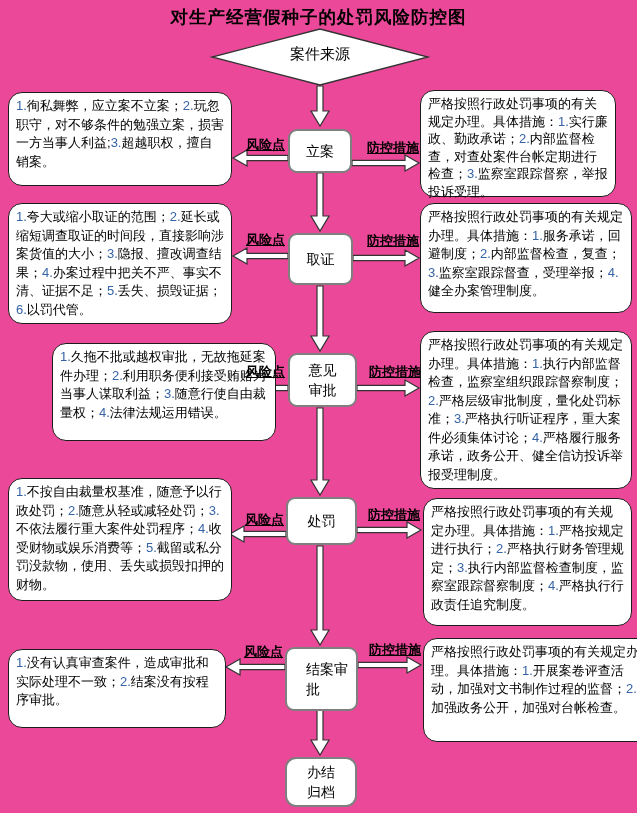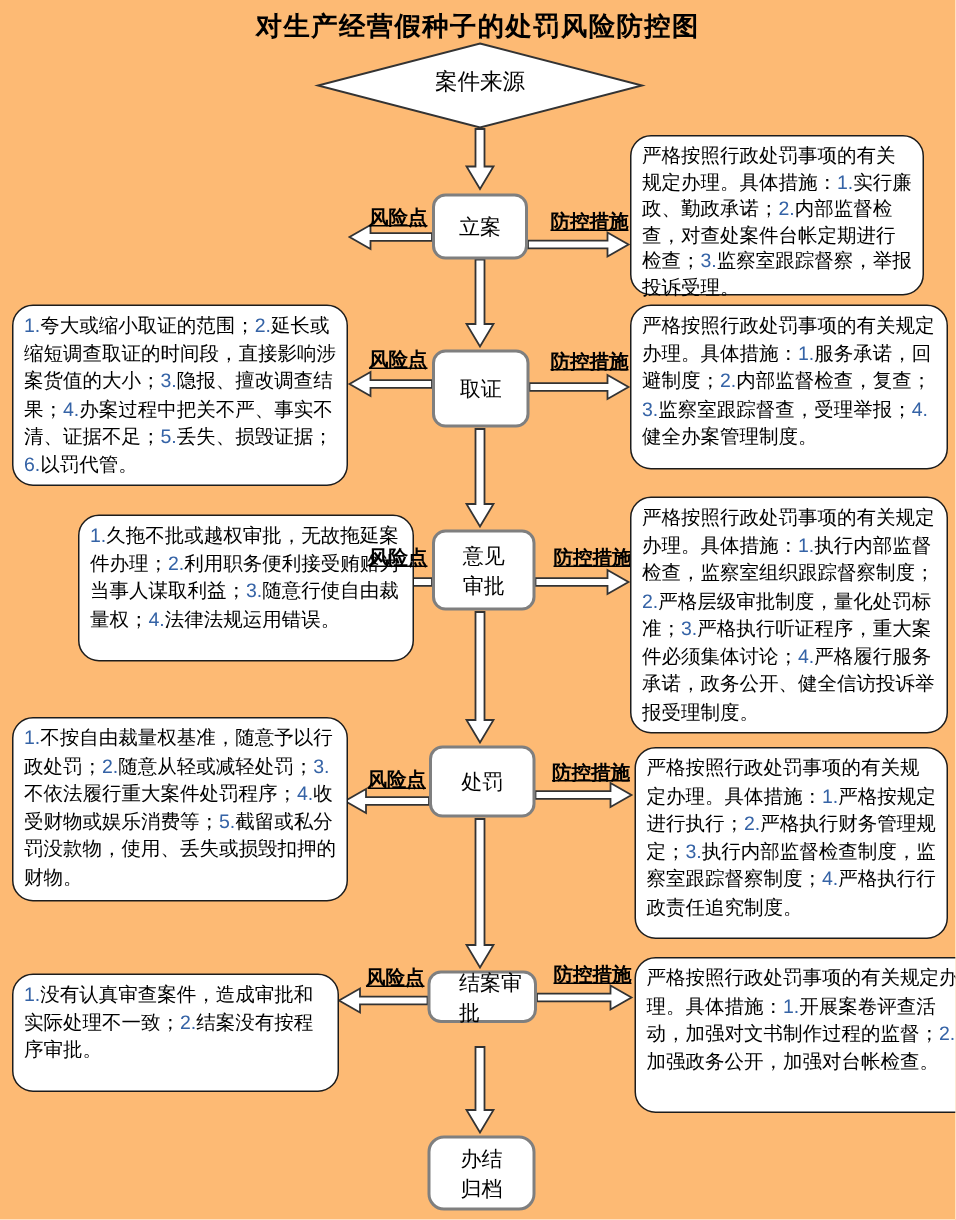--- a/index.html
+++ b/index.html
@@ -1,17 +1,17 @@
 <!DOCTYPE html>
 <html style="--numblue: #3563a6;"><head>
 <meta charset="utf-8">
 <style>
   html,body{margin:0;padding:0;background:#fff;}
   #canvas{
-    position:relative;width:637px;height:813px;background:#fdba74;
+    position:relative;width:637px;height:813px;background:#ec4899;
     font-family:"Liberation Sans","DejaVu Sans",sans-serif;color:#000;
     overflow:hidden;
   }
   .title{
     position:absolute;top:5px;left:0;width:637px;text-align:center;
     font-size:17.5px;font-weight:bold;letter-spacing:1px;
   }
   .diamond-label{
     position:absolute;top:45px;left:250px;width:140px;text-align:center;
     font-size:15px;
@@ -58,20 +58,21 @@
         <polygon points="357,385.4 405,385.4 405,380 419,388 405,396 405,390.6 357,390.6"></polygon>
         <polygon points="357,527.4 407,527.4 407,522 421,530 407,538 407,532.6 357,532.6"></polygon>
         <polygon points="358,662.4 407,662.4 407,657 421,665 407,673 407,667.6 358,667.6"></polygon>
       </g>
   </svg>
 
   <div class="title">对生产经营假种子的处罚风险防控图</div>
 
   <div class="diamond-label">案件来源</div>
 
+  <div class="callout" style="left:8px;top:92px;width:224px;height:94px;"><span class="num">1.</span>徇私舞弊，应立案不立案；<span class="num">2.</span>玩忽职守，对不够条件的勉强立案，损害一方当事人利益;<span class="num">3.</span>超越职权，擅自销案。</div>
   <div class="lbl" style="left:231px;top:136px;width:54px;">风险点</div>
   <div class="step" style="left:288px;top:129px;width:64px;height:44px;">立案</div>
   <div class="lbl" style="left:353px;top:139px;width:66px;">防控措施</div>
   <div class="callout" style="left:420px;top:90px;width:196px;height:107px;line-height:17.5px;">严格按照行政处罚事项的有关规定办理。具体措施：<span class="num">1.</span>实行廉政、勤政承诺；<span class="num">2.</span>内部监督检查，对查处案件台帐定期进行检查；<span class="num">3.</span>监察室跟踪督察，举报投诉受理。</div>
 
   <div class="callout" style="left:8px;top:203px;width:224px;height:121px;"><span class="num">1.</span>夸大或缩小取证的范围；<span class="num">2.</span>延长或缩短调查取证的时间段，直接影响涉案货值的大小；<span class="num">3.</span>隐报、擅改调查结果；<span class="num">4.</span>办案过程中把关不严、事实不清、证据不足；<span class="num">5.</span>丢失、损毁证据；<span class="num">6.</span>以罚代管。</div>
   <div class="lbl" style="left:231px;top:231px;width:54px;">风险点</div>
   <div class="step" style="left:288px;top:233px;width:65px;height:52px;">取证</div>
   <div class="lbl" style="left:353px;top:232px;width:66px;">防控措施</div>
   <div class="callout" style="left:420px;top:203px;width:212px;height:110px;">严格按照行政处罚事项的有关规定办理。具体措施：<span class="num">1.</span>服务承诺，回避制度；<span class="num">2.</span>内部监督检查，复查；<span class="num">3.</span>监察室跟踪督查，受理举报；<span class="num">4.</span>健全办案管理制度。</div>
@@ -84,20 +85,20 @@
   <div class="callout" style="left:420px;top:331px;width:212px;height:158px;">严格按照行政处罚事项的有关规定办理。具体措施：<span class="num">1.</span>执行内部监督检查，监察室组织跟踪督察制度；<span class="num">2.</span>严格层级审批制度，量化处罚标准；<span class="num">3.</span>严格执行听证程序，重大案件必须集体讨论；<span class="num">4.</span>严格履行服务承诺，政务公开、健全信访投诉举报受理制度。</div>
 
   <div class="callout" style="left:8px;top:478px;width:224px;height:123px;"><span class="num">1.</span>不按自由裁量权基准，随意予以行政处罚；<span class="num">2.</span>随意从轻或减轻处罚；<span class="num">3.</span>不依法履行重大案件处罚程序；<span class="num">4.</span>收受财物或娱乐消费等；<span class="num">5.</span>截留或私分罚没款物，使用、丢失或损毁扣押的财物。</div>
   <div class="lbl" style="left:230px;top:511px;width:54px;">风险点</div>
   <div class="step" style="left:286px;top:497px;width:71px;height:48px;">处罚</div>
   <div class="lbl" style="left:354px;top:506px;width:66px;">防控措施</div>
   <div class="callout" style="left:423px;top:498px;width:209px;height:128px;">严格按照行政处罚事项的有关规定办理。具体措施：<span class="num">1.</span>严格按规定进行执行；<span class="num">2.</span>严格执行财务管理规定；<span class="num">3.</span>执行内部监督检查制度，监察室跟踪督察制度；<span class="num">4.</span>严格执行行政责任追究制度。</div>
 
   <div class="callout" style="left:8px;top:649px;width:218px;height:79px;"><span class="num">1.</span>没有认真审查案件，造成审批和实际处理不一致；<span class="num">2.</span>结案没有按程序审批。</div>
   <div class="lbl" style="left:229px;top:643px;width:54px;">风险点</div>
-  <div class="step" style="left:285px;top:647px;width:73px;height:35px;padding-left:19px;">结案审批</div>
+  <div class="step" style="left:285px;top:647px;width:73px;height:64px;padding-left:19px;">结案审批</div>
   <div class="lbl" style="left:355px;top:641px;width:66px;">防控措施</div>
   <div class="callout" style="left:423px;top:638px;width:231px;height:104px;">严格按照行政处罚事项的有关规定办理。具体措施：<span class="num">1.</span>开展案卷评查活动，加强对文书制作过程的监督；<span class="num">2.</span>加强政务公开，加强对台帐检查。</div>
 
   <div class="step" style="left:285px;top:757px;width:72px;height:50px;border-radius:11px;">办结
 归档</div>
 
 </div>
 
 </body></html>

